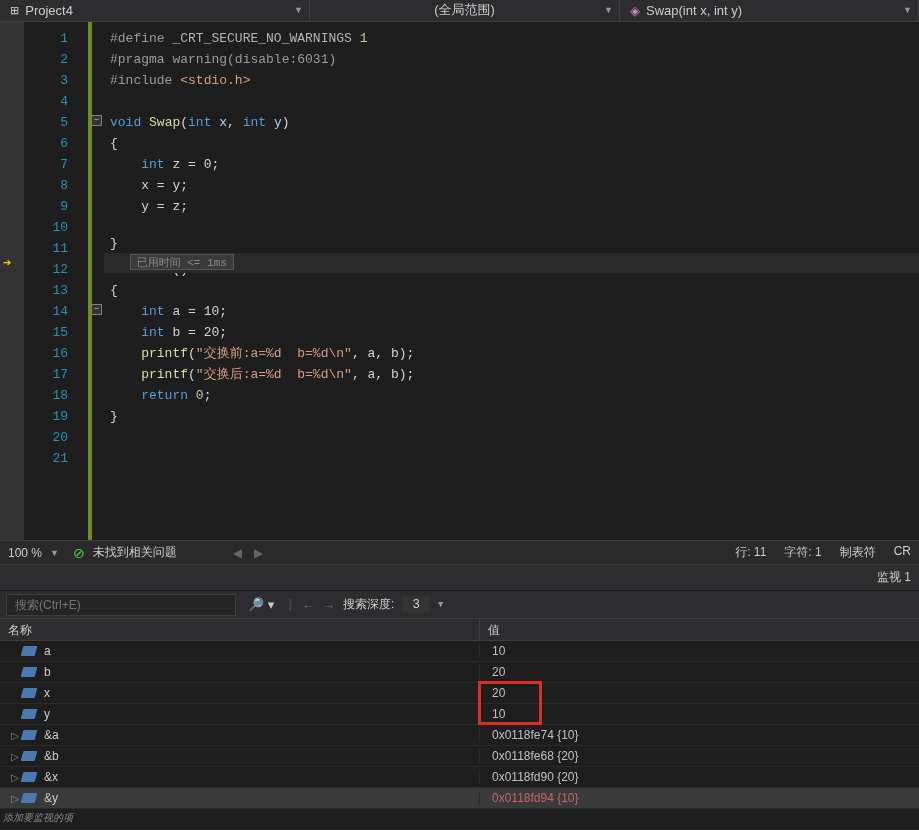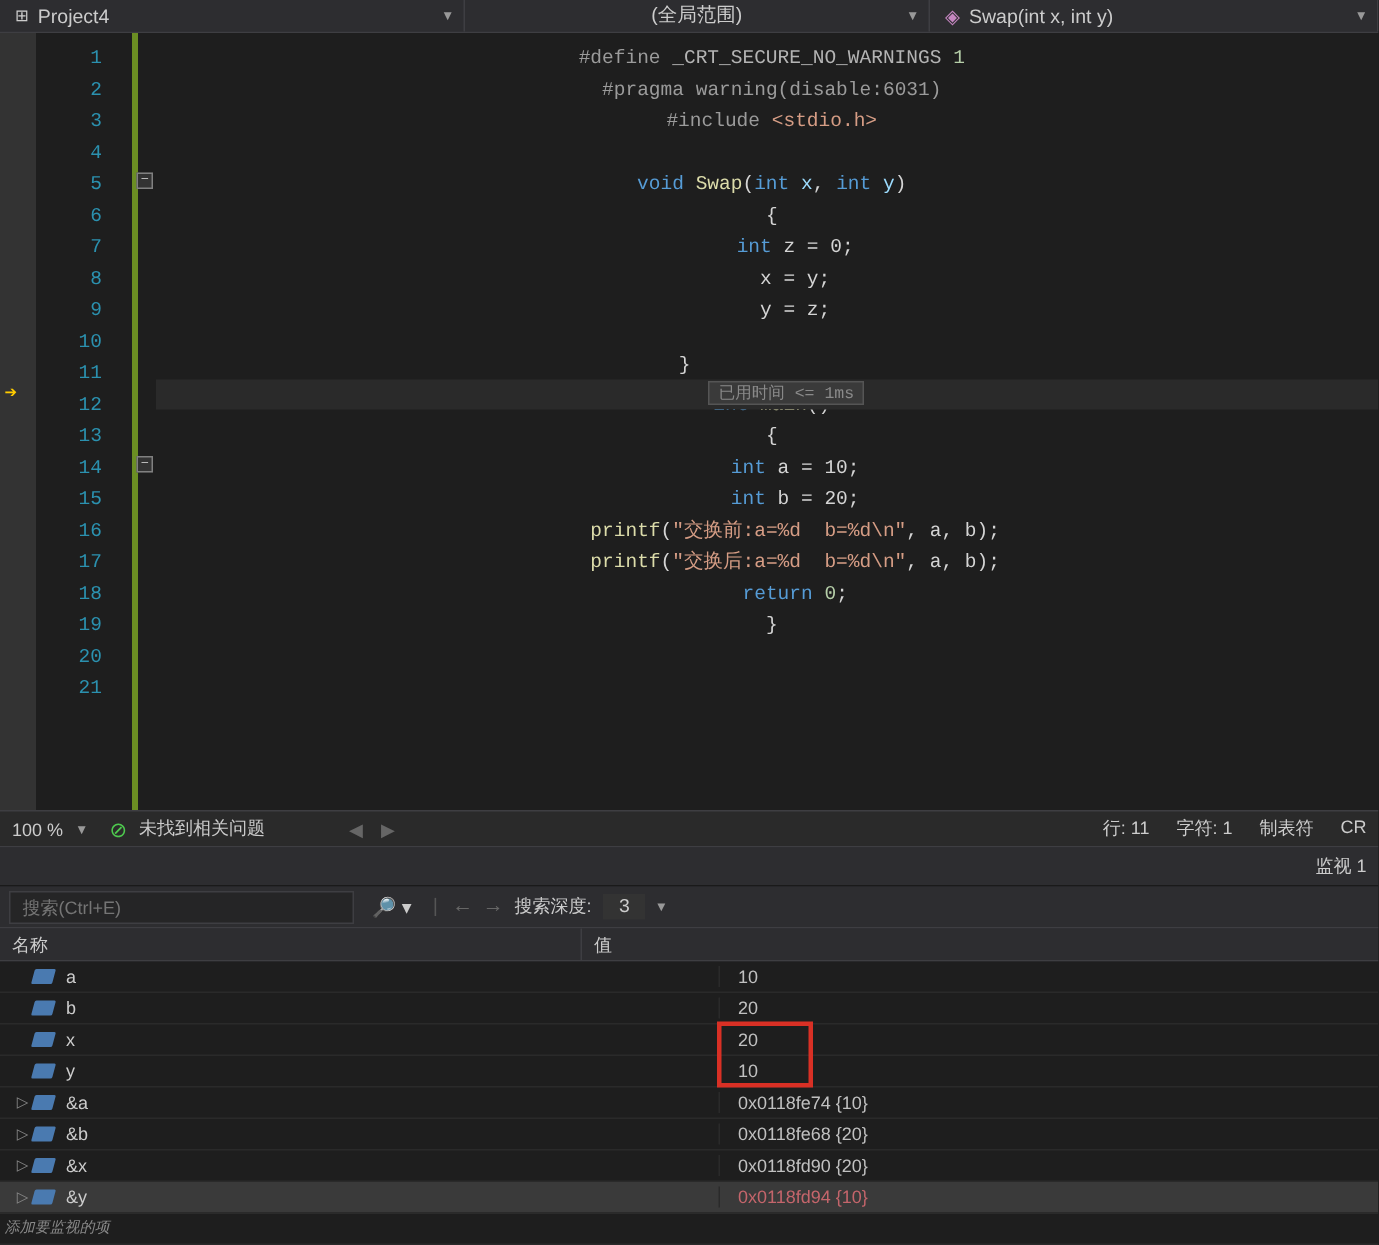--- a/index.html
+++ b/index.html
@@ -95,21 +95,20 @@
       position: relative;
       border-left: 4px solid #6b8e23;
       padding-top: 6px;
     }
     .code-line {
       height: 21px;
       line-height: 21px;
       padding-left: 18px;
       white-space: pre;
       font-family: Consolas, 'Courier New', monospace;
-      text-align: center;
     }
     .fold-marker {
       position: absolute;
       left: -1px;
       width: 11px;
       height: 11px;
       border: 1px solid #808080;
       background: #333333;
       color: #c0c0c0;
       font-size: 9px;
@@ -237,21 +236,21 @@
     .watch-header {
       display: flex;
       height: 22px;
       background: #2d2d30;
       border-bottom: 1px solid #3e3e42;
       font-family: "Segoe UI", Tahoma, sans-serif;
       font-size: 12px;
       color: #cccccc;
     }
     .col-name-h {
-      width: 388px;
+      width: 480px;
       padding: 3px 8px;
       border-right: 1px solid #3e3e42;
     }
     .col-value-h {
       flex: 1;
       padding: 3px 8px;
     }
     .watch-grid {
       flex: 1;
       overflow: auto;

